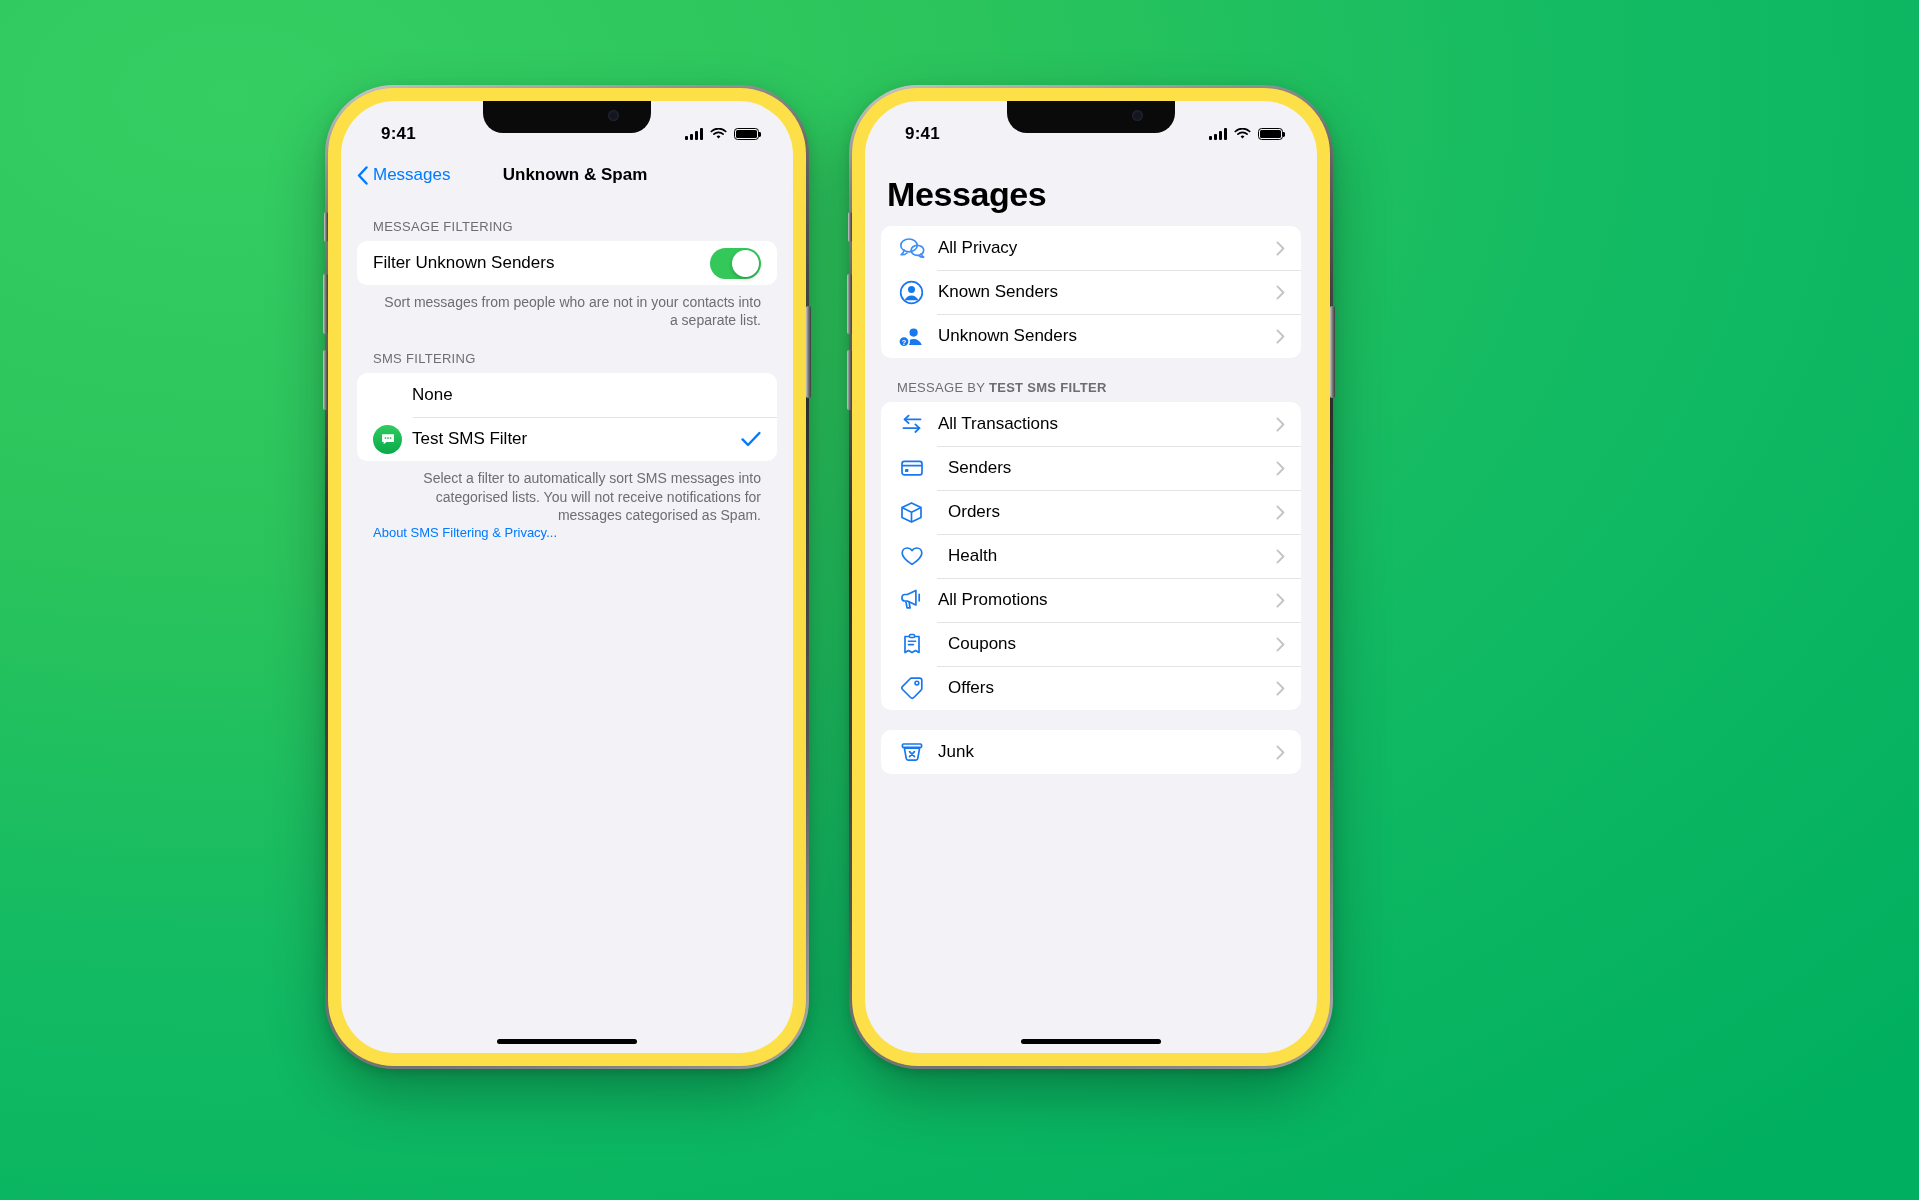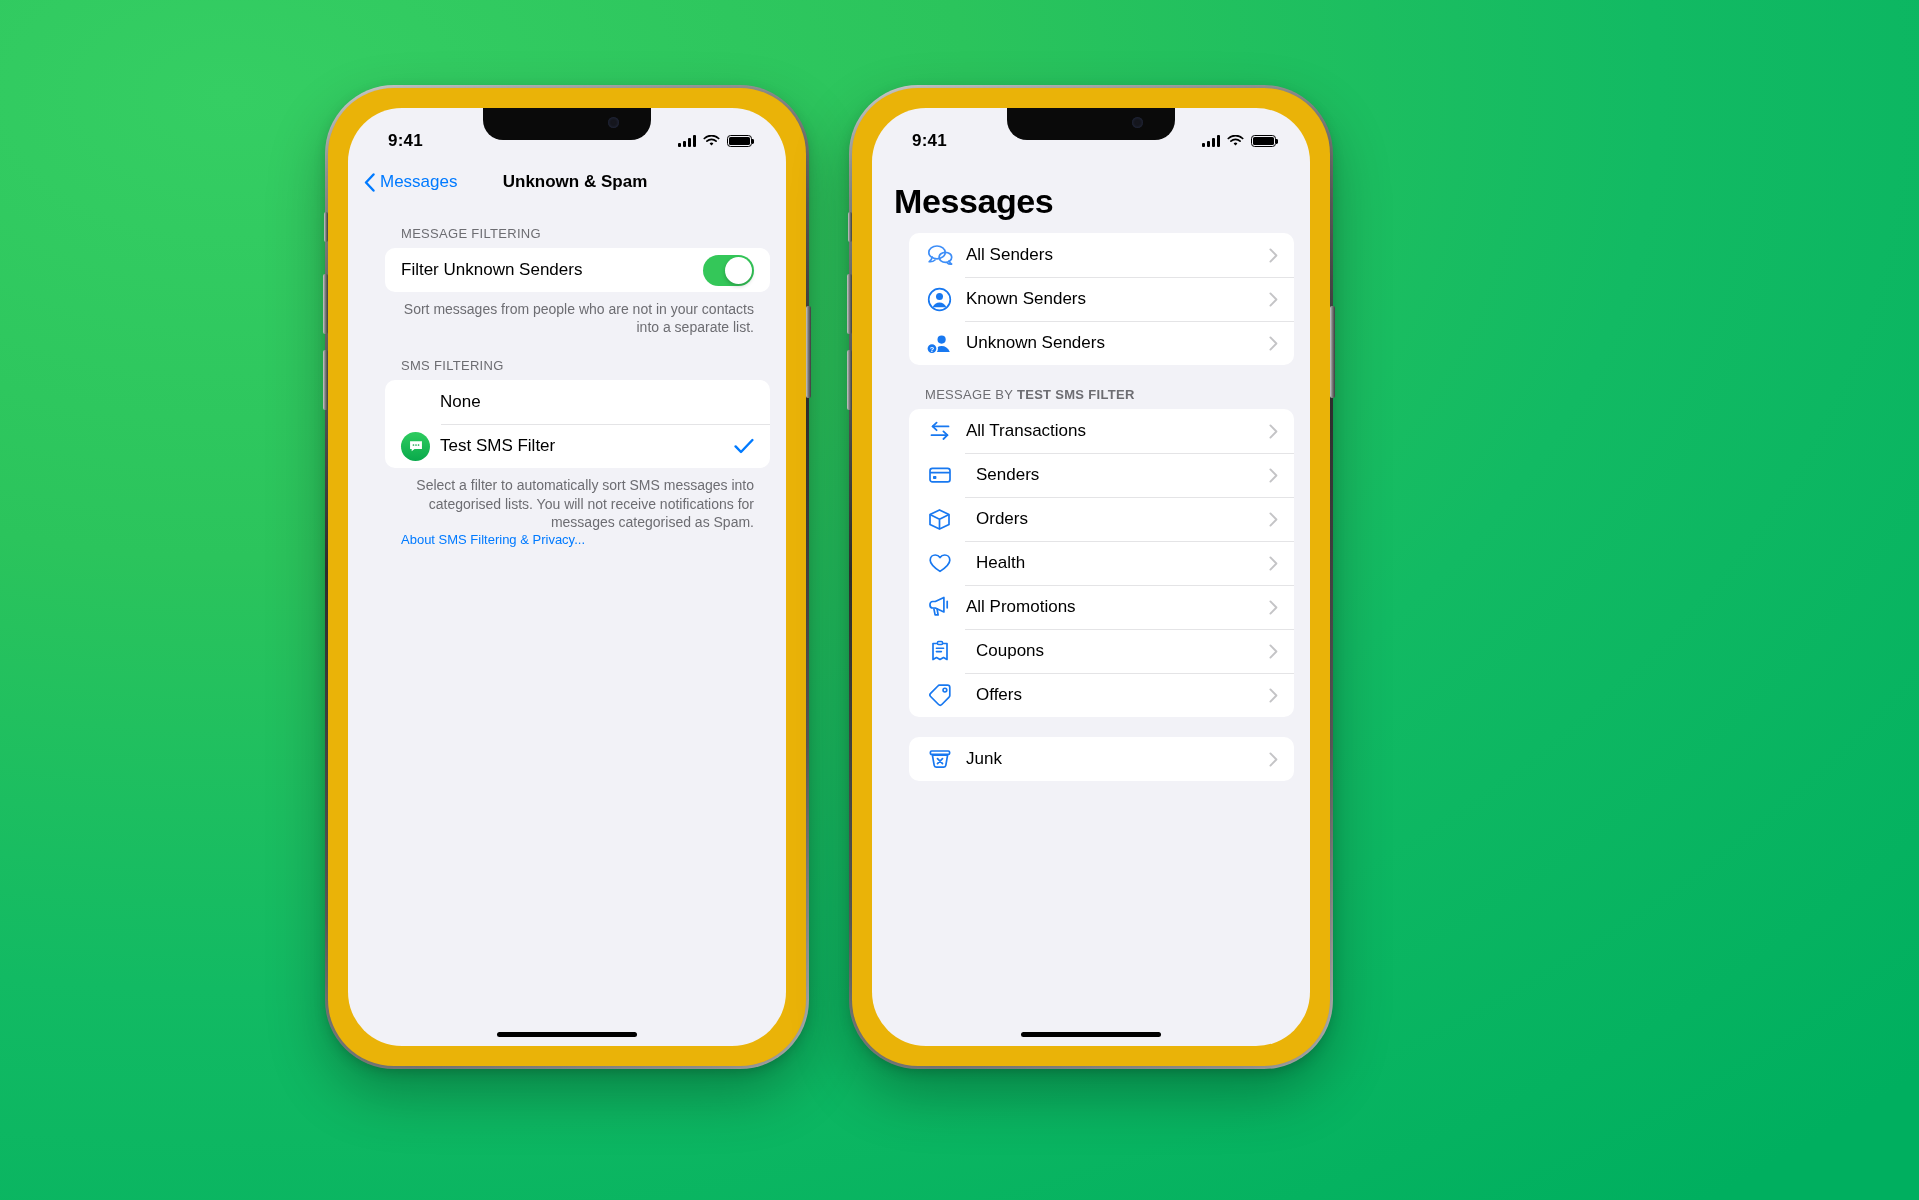--- a/index.html
+++ b/index.html
@@ -13,22 +13,22 @@
       radial-gradient(120% 120% at 12% 8%, #35CE63 0%, #2BC45C 32%, #12BA63 62%, #00AF5F 100%);
     position: relative;
   }
 
   
   .phone {
     position: absolute;
     width: 478px;
     height: 978px;
     border-radius: 66px;
-    background: #eab308;
-    padding: 20px;
+    background: #fde047;
+    padding: 13px;
     box-shadow: 0 26px 60px rgba(0,0,0,0.30), 0 4px 14px rgba(0,0,0,0.22);
   }
   .phone::before {           
     content: "";
     position: absolute;
     inset: -3px;
     border-radius: 69px;
     background: linear-gradient(160deg, #d9d9d9 0%, #8f8f8f 16%, #3a3a3a 42%, #6f6f6f 72%, #e6e6e6 100%);
     z-index: -1;
   }
@@ -120,21 +120,21 @@
   }
 
   
   .large-title {
     font-size: 34px; font-weight: bold; color: #000;
     padding: 22px 22px 12px 22px;
     letter-spacing: -0.4px;
   }
 
   
-  .content { padding: 0 16px; margin-left: 21px; }
+  .content { padding: 0 16px; }
   .section-header {
     font-size: 13px; color: #6D6D72;
     letter-spacing: 0.3px;
     padding: 22px 16px 7px 16px;
     text-transform: none;
   }
   .section-header b { font-weight: bold; }
 
   .card {
     background: #FFFFFF;
@@ -346,21 +346,21 @@
       <div class="card">
         <div class="row has-icon">
           <div class="glyph">
             <svg width="26" height="22" viewBox="0 0 26 22">
               <ellipse cx="10" cy="8.4" rx="8.2" ry="6.4" stroke="#3E8EF7" stroke-width="1.7" fill="none"></ellipse>
               <path d="M5.2 13.2c-.4 2.2-1.6 3.6-3 4.5 2.4.3 4.5-.5 5.8-1.7" stroke="#3E8EF7" stroke-width="1.7" fill="none" stroke-linecap="round" stroke-linejoin="round"></path>
               <ellipse cx="18.4" cy="13.3" rx="6.3" ry="5" stroke="#3E8EF7" stroke-width="1.7" fill="none"></ellipse>
               <path d="M22.2 16.9c.4 1.6 1.3 2.6 2.4 3.2-1.8.3-3.4-.3-4.4-1.2" stroke="#3E8EF7" stroke-width="1.7" fill="none" stroke-linecap="round" stroke-linejoin="round"></path>
             </svg>
           </div>
-          <span class="row-label">All Senders</span>
+          <span class="row-label">All Privacy</span>
           <span class="chev">
             <svg width="9" height="15" viewBox="0 0 9 15">
                 <path d="M1.4 1.4 L7.4 7.5 L1.4 13.6" stroke="#C4C4C6" stroke-width="1.9" fill="none" stroke-linecap="round" stroke-linejoin="round"></path>
               </svg>
           </span>
         </div>
 
         <div class="row has-icon">
           <div class="glyph">
             <svg width="25" height="25" viewBox="0 0 25 25">

